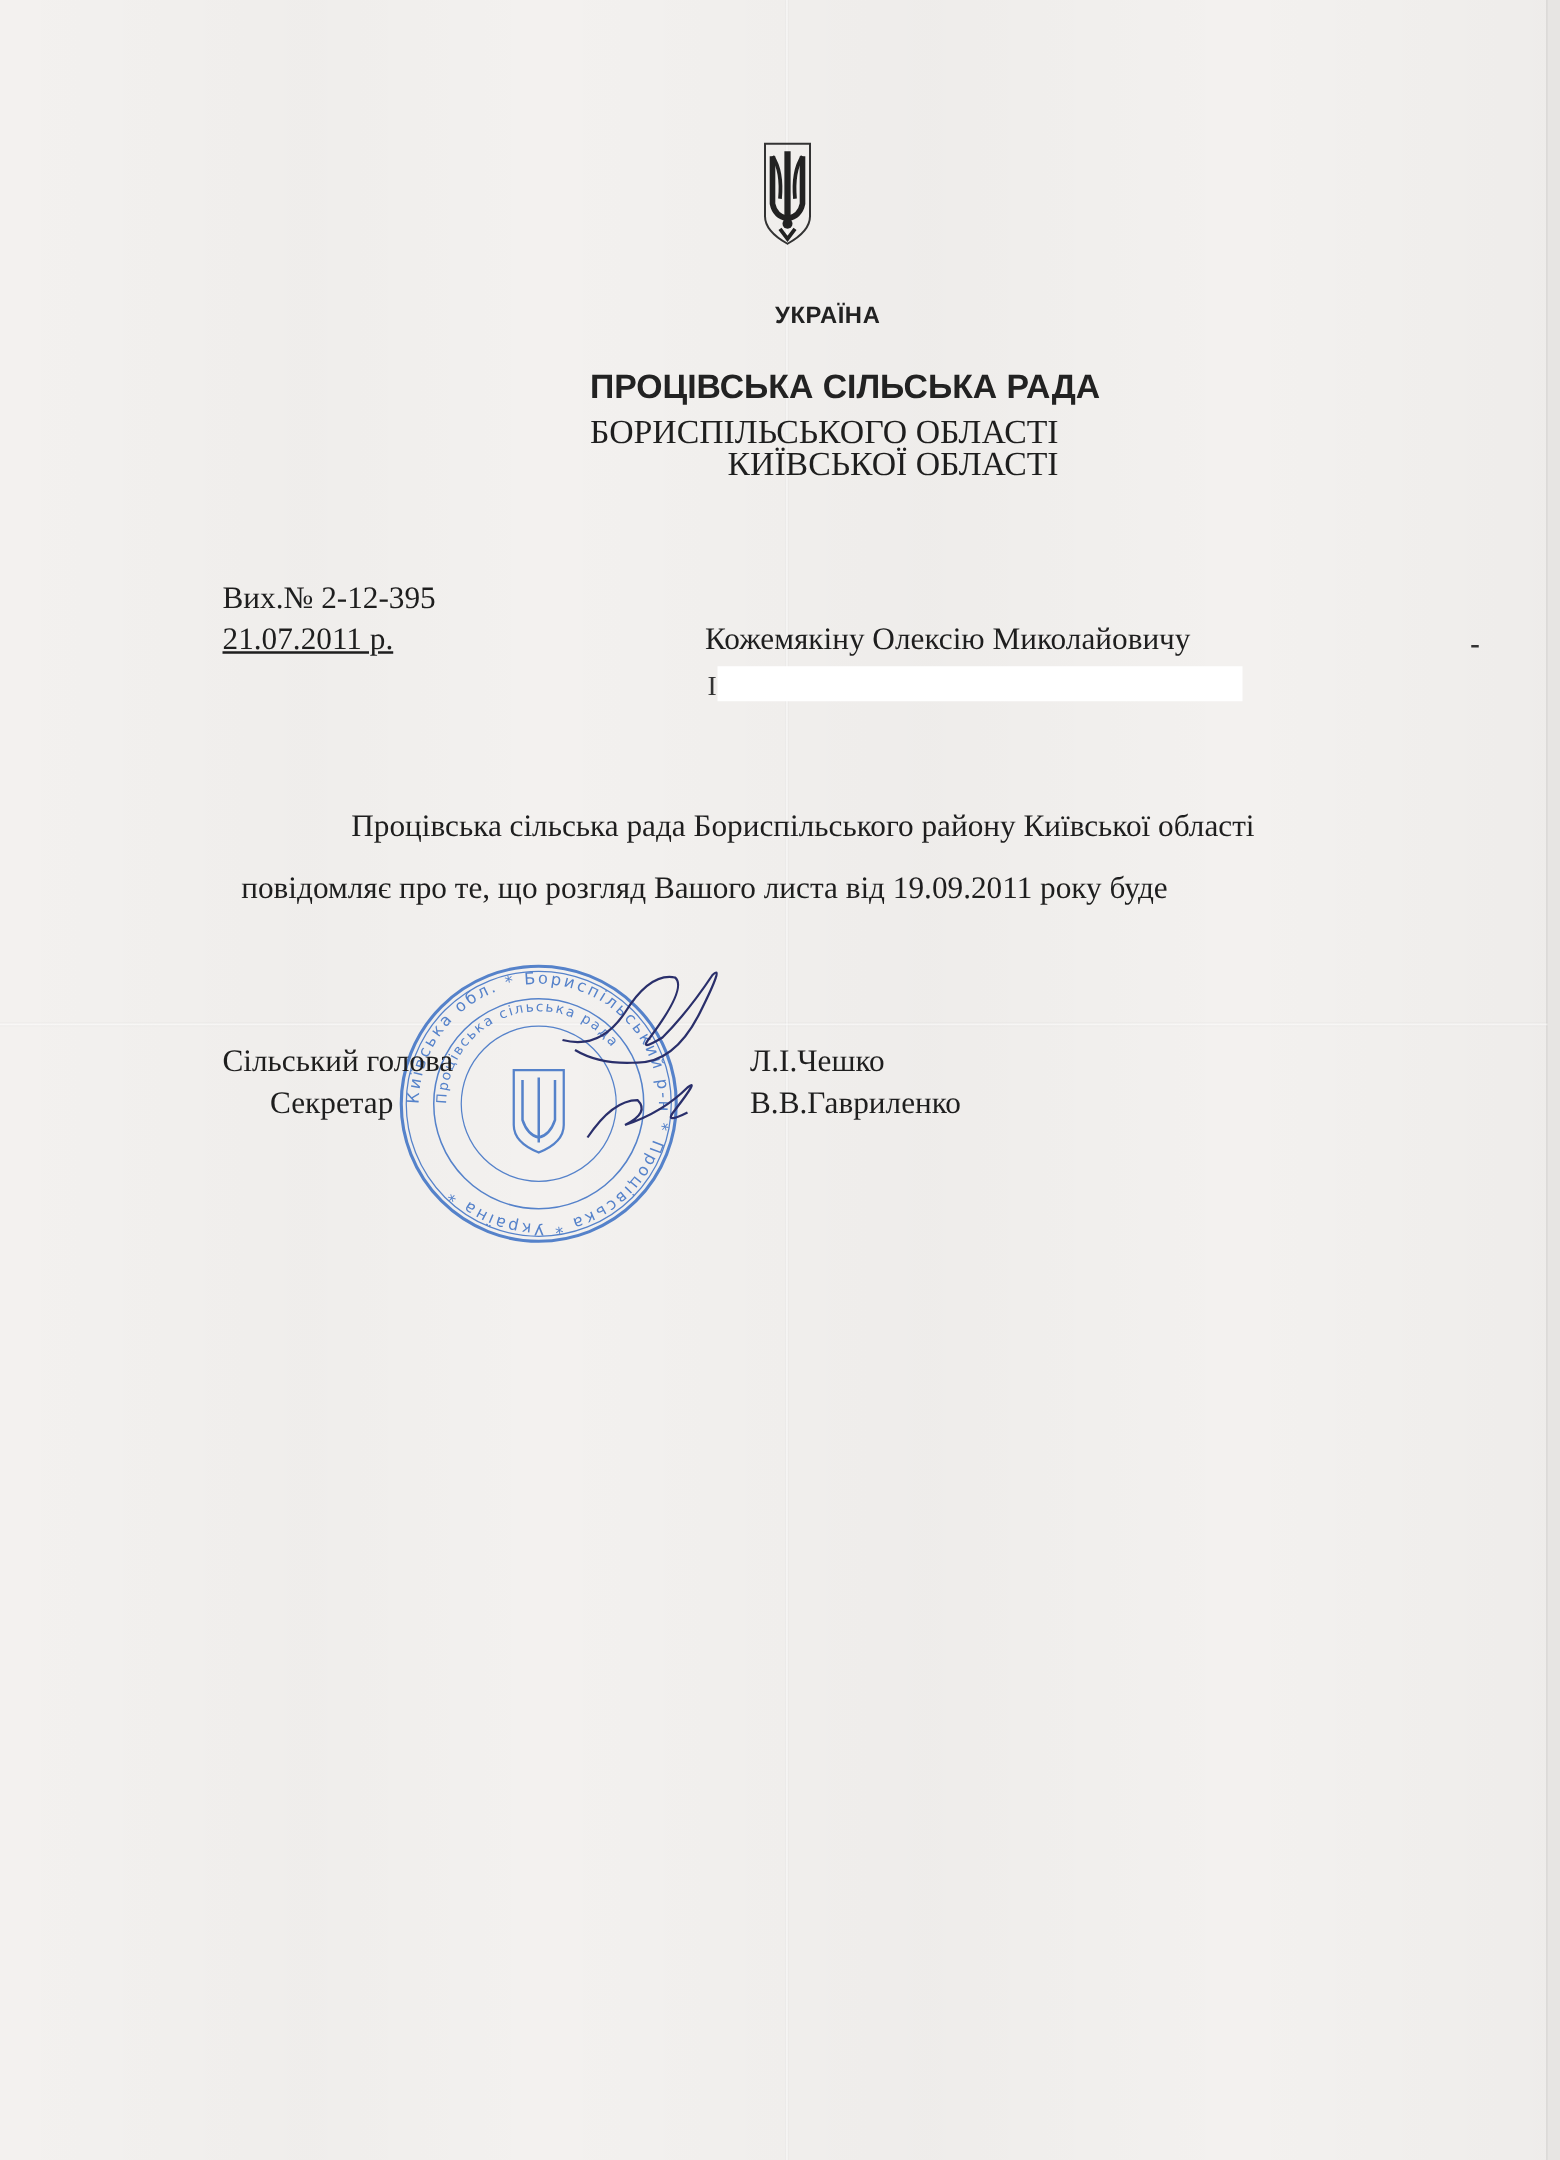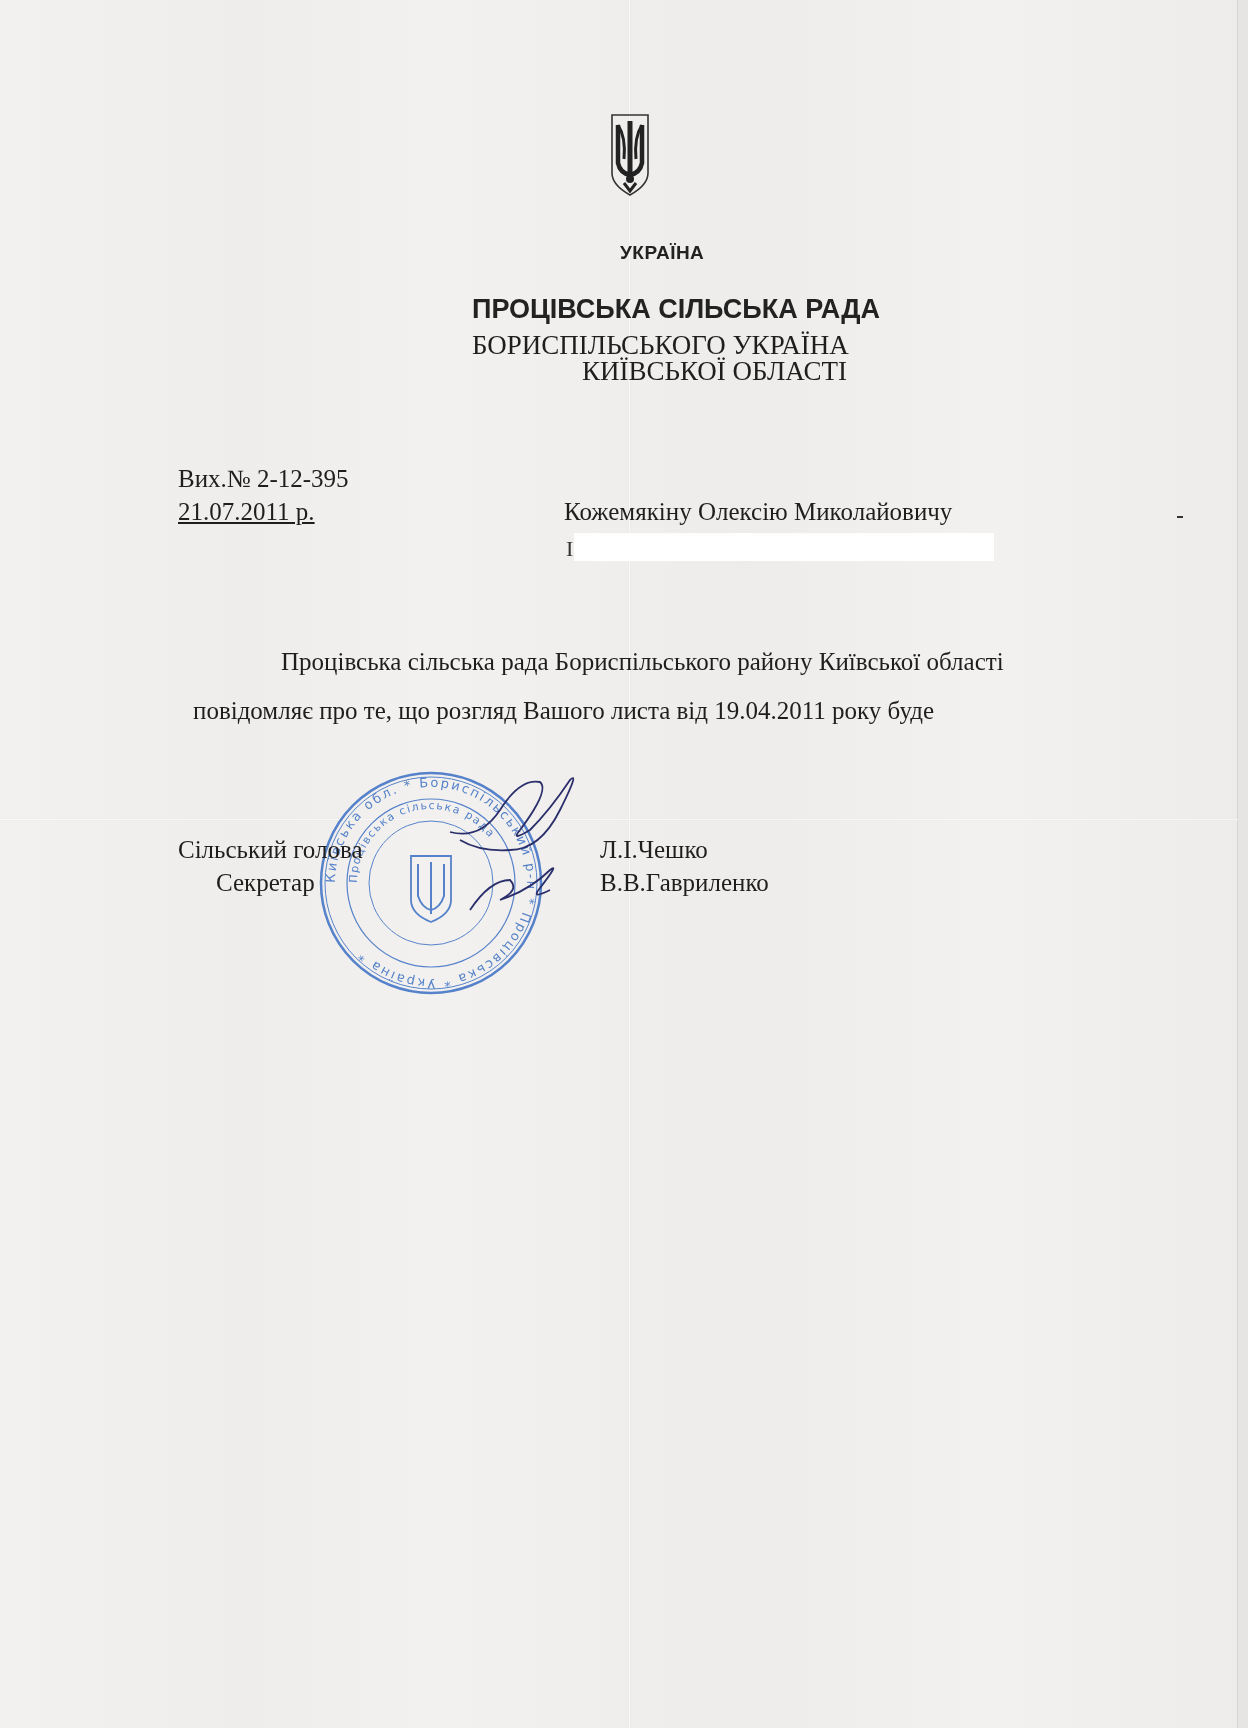--- a/index.html
+++ b/index.html
@@ -152,33 +152,33 @@
   <path d="M20 10 L20 70" stroke="#222" stroke-width="5"></path>
   <path d="M8 14 L8 52 Q10 62 20 64 Q30 62 32 52 L32 14" fill="none" stroke="#222" stroke-width="4.5"></path>
   <path d="M8 14 Q16 26 14 48" fill="none" stroke="#222" stroke-width="3"></path>
   <path d="M32 14 Q24 26 26 48" fill="none" stroke="#222" stroke-width="3"></path>
   <circle cx="20" cy="68" r="4" fill="#222"></circle>
   <path d="M14 72 L20 80 L26 72" fill="none" stroke="#222" stroke-width="3"></path>
 </svg>
 
 <div class="country">УКРАЇНА</div>
 <div class="org-title">ПРОЦІВСЬКА СІЛЬСЬКА РАДА</div>
-<div class="org-sub1">БОРИСПІЛЬСЬКОГО УКРАЇНА</div>
+<div class="org-sub1">БОРИСПІЛЬСЬКОГО ОБЛАСТІ</div>
 <div class="org-sub2">КИЇВСЬКОЇ ОБЛАСТІ</div>
 
 <div class="ref-no">Вих.№ 2-12-395</div>
 <div class="ref-date">21.07.2011 р.</div>
 <div class="recipient">Кожемякіну Олексію Миколайовичу</div>
 <div class="redaction-mark">І</div>
 <div class="redaction"></div>
 <div class="stray-dash"></div>
 
 <div class="body-text">
   <p class="indent1">Процівська  сільська рада  Бориспільського  району  Київської області</p>
-  <p>повідомляє про те, що розгляд  Вашого  листа   від 19.04.2011 року  буде</p>
+  <p>повідомляє про те, що розгляд  Вашого  листа   від 19.09.2011 року  буде</p>
 </div>
 
 <svg class="stamp" viewBox="0 0 230 230">
   <defs>
     <path id="outerArc" d="M115,115 m-96,0 a96,96 0 1,1 192,0 a96,96 0 1,1 -192,0"></path>
     <path id="innerArc" d="M115,115 m-74,0 a74,74 0 1,1 148,0 a74,74 0 1,1 -148,0"></path>
   </defs>
   <circle cx="115" cy="115" r="110" fill="none" stroke="#3a6fc4" stroke-width="2.5"></circle>
   <circle cx="115" cy="115" r="106" fill="none" stroke="#3a6fc4" stroke-width="1"></circle>
   <circle cx="115" cy="115" r="84" fill="none" stroke="#3a6fc4" stroke-width="1.2"></circle>

